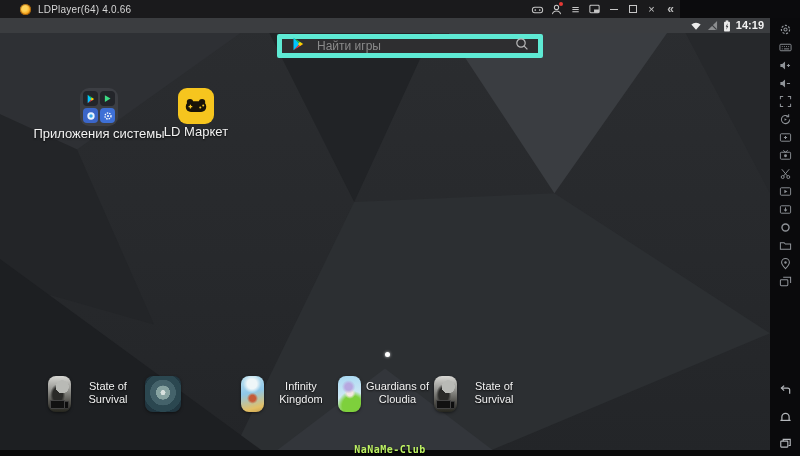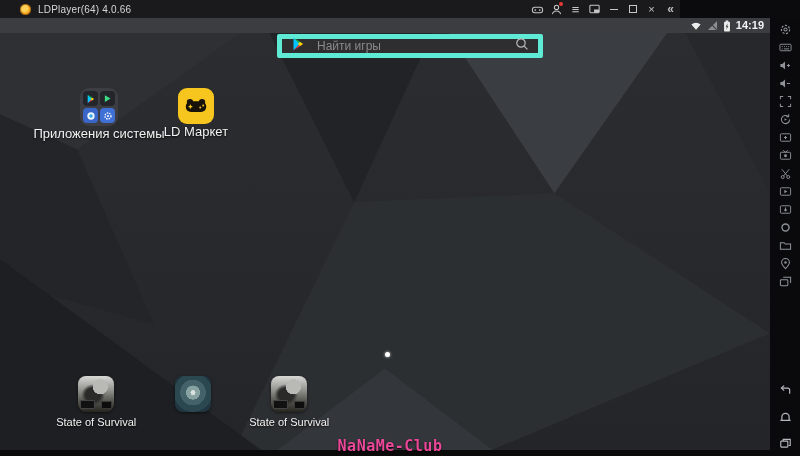--- a/index.html
+++ b/index.html
@@ -68,21 +68,21 @@
   .mini-blue2{background:#3e70d6;}
   .ld-tile{width:36px;height:36px;border-radius:9px;background:#f6c51e;
     display:flex;align-items:center;justify-content:center;}
 
   
   .page-dot{position:absolute;left:385px;top:334px;width:5px;height:5px;border-radius:50%;
     background:#fff;box-shadow:0 0 3px rgba(255,255,255,.8);z-index:4;}
 
   
   .dock{position:absolute;left:48px;top:358px;width:676px;display:flex;z-index:4;}
-  .dock-item{width:96.5px;display:flex;flex-direction:column;align-items:center;}
+  .dock-item{width:96.5px;display:flex;flex-direction:row;align-items:flex-start;}
   .dock-icon{width:36px;height:36px;border-radius:8px;position:relative;overflow:hidden;
     box-shadow:0 1px 3px rgba(0,0,0,.5);}
   .dock-label{width:112px;margin-top:4px;font-size:11px;line-height:1.15;color:#f2f2f2;
     text-align:center;text-shadow:0 1px 2px rgba(0,0,0,.85);}
   .art-sos{background:
     radial-gradient(circle at 62% 30%,#b9bab6 0 22%,transparent 23%),
     radial-gradient(ellipse at 42% 52%,#2a2a28 0 26%,transparent 40%),
     linear-gradient(180deg,#d8d8d4 0%,#9a9a96 35%,#55544f 70%,#26261f 100%);}
   .art-sos::after{content:"";position:absolute;left:2px;bottom:3px;width:13px;height:7px;
     background:#111;border:1px solid #444;border-radius:1px;}
@@ -104,21 +104,21 @@
     radial-gradient(circle at 56% 38%,#6e6760 0 22%,#463f37 40%,transparent 70%),
     linear-gradient(180deg,#57504a 0%,#2e2923 45%,#15110d 100%);}
   .art-ds{background:
     radial-gradient(circle at 55% 35%,#f0ddc0 0 14%,transparent 28%),
     radial-gradient(circle at 40% 70%,#8f2a1e 0 20%,transparent 45%),
     linear-gradient(160deg,#7c2a20 0%,#c2673a 45%,#e0bd85 70%,#6f4426 100%);}
 
   
   .bottomstrip{position:absolute;left:0;bottom:0;width:770px;height:6px;background:#0a0a0a;z-index:6;}
   .watermark{position:absolute;left:390px;bottom:1px;transform:translateX(-50%);z-index:7;
-    font-family:"DejaVu Sans Mono",monospace;font-weight:bold;font-size:15px;color:#ec4899;
+    font-family:"DejaVu Sans Mono",monospace;font-weight:bold;font-size:10px;color:#bef264;
     letter-spacing:.5px;text-shadow:0 1px 2px #000;}
 
   
   .tool-btn{width:22px;height:14px;display:flex;align-items:center;justify-content:center;flex:0 0 auto;}
   .tool-btn svg{display:block;}
   .tool-spacer{flex:1 1 auto;}
   .nav-btn{width:22px;height:14px;display:flex;align-items:center;justify-content:center;
     flex:0 0 auto;margin-top:9px;}
 </style>
 </head>
@@ -264,20 +264,28 @@
 
       <div class="dock">
         <div class="dock-item">
           <div class="dock-icon art-sos"></div>
           <span class="dock-label">State of Survival</span>
         </div>
         <div class="dock-item">
           <div class="dock-icon art-koa"></div>
         </div>
         <div class="dock-item">
+          <div class="dock-icon art-ik"></div>
+          <span class="dock-label">Infinity Kingdom</span>
+        </div>
+        <div class="dock-item">
+          <div class="dock-icon art-goc"></div>
+          <span class="dock-label">Guardians of Cloudia</span>
+        </div>
+        <div class="dock-item">
           <div class="dock-icon art-sos"></div>
           <span class="dock-label">State of Survival</span>
         </div>
       </div>
 
       <div class="bottomstrip"></div>
       <span class="watermark">NaNaMe-Club</span>
     </div>
 
     <div class="toolbar">

